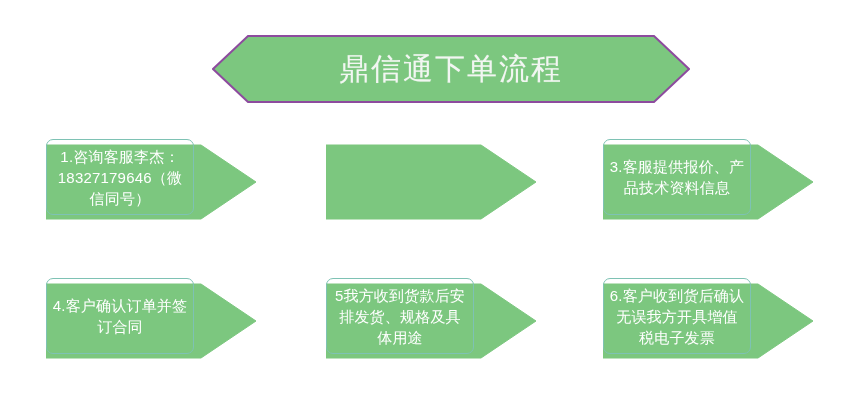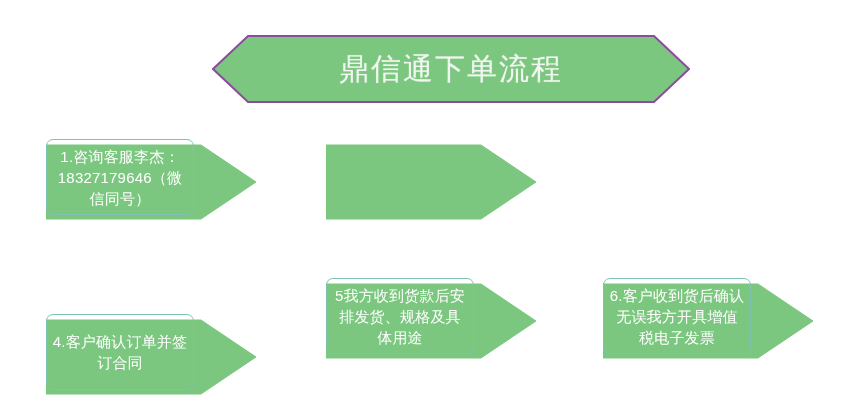--- a/index.html
+++ b/index.html
@@ -91,21 +91,21 @@
     letter-spacing: 0.2px;
     white-space: pre-line;
     width: 100%;
   }
 
   
   #step-1 { left: 46px;  top: 139px; }
   #step-2 { left: 326px; top: 139px; }
   #step-3 { left: 603px; top: 139px; }
   
-  #step-4 { left: 46px;  top: 278px; margin-top: 36px; }
+  #step-4 { left: 46px;  top: 278px; }
   #step-5 { left: 326px; top: 278px; }
   #step-6 { left: 603px; top: 278px; }
 </style>
 </head>
 <body>
 
 <div id="canvas">
 
   <div class="title-banner">
     <svg viewBox="0 0 478 68" preserveAspectRatio="none">
@@ -122,20 +122,28 @@
       <span class="step-label">1.咨询客服李杰：18327179646（微信同号）</span>
     </div>
   </div>
 
   <div class="step" id="step-2">
     <svg class="arrow-svg" viewBox="0 0 210 86" preserveAspectRatio="none">
       <polygon points="0,6 155,6 210,43 155,80 0,80" fill="#7cc77f" stroke="#7cc77f" stroke-width="1"></polygon>
     </svg>
   </div>
 
+  <div class="step" id="step-3">
+    <svg class="arrow-svg" viewBox="0 0 210 86" preserveAspectRatio="none">
+      <polygon points="0,6 155,6 210,43 155,80 0,80" fill="#7cc77f" stroke="#7cc77f" stroke-width="1"></polygon>
+    </svg>
+    <div class="step-box">
+      <span class="step-label">3.客服提供报价、产品技术资料信息</span>
+    </div>
+  </div>
 
   <div class="step" id="step-4">
     <svg class="arrow-svg" viewBox="0 0 210 86" preserveAspectRatio="none">
       <polygon points="0,6 155,6 210,43 155,80 0,80" fill="#7cc77f" stroke="#7cc77f" stroke-width="1"></polygon>
     </svg>
     <div class="step-box">
       <span class="step-label">4.客户确认订单并签订合同</span>
     </div>
   </div>
 

